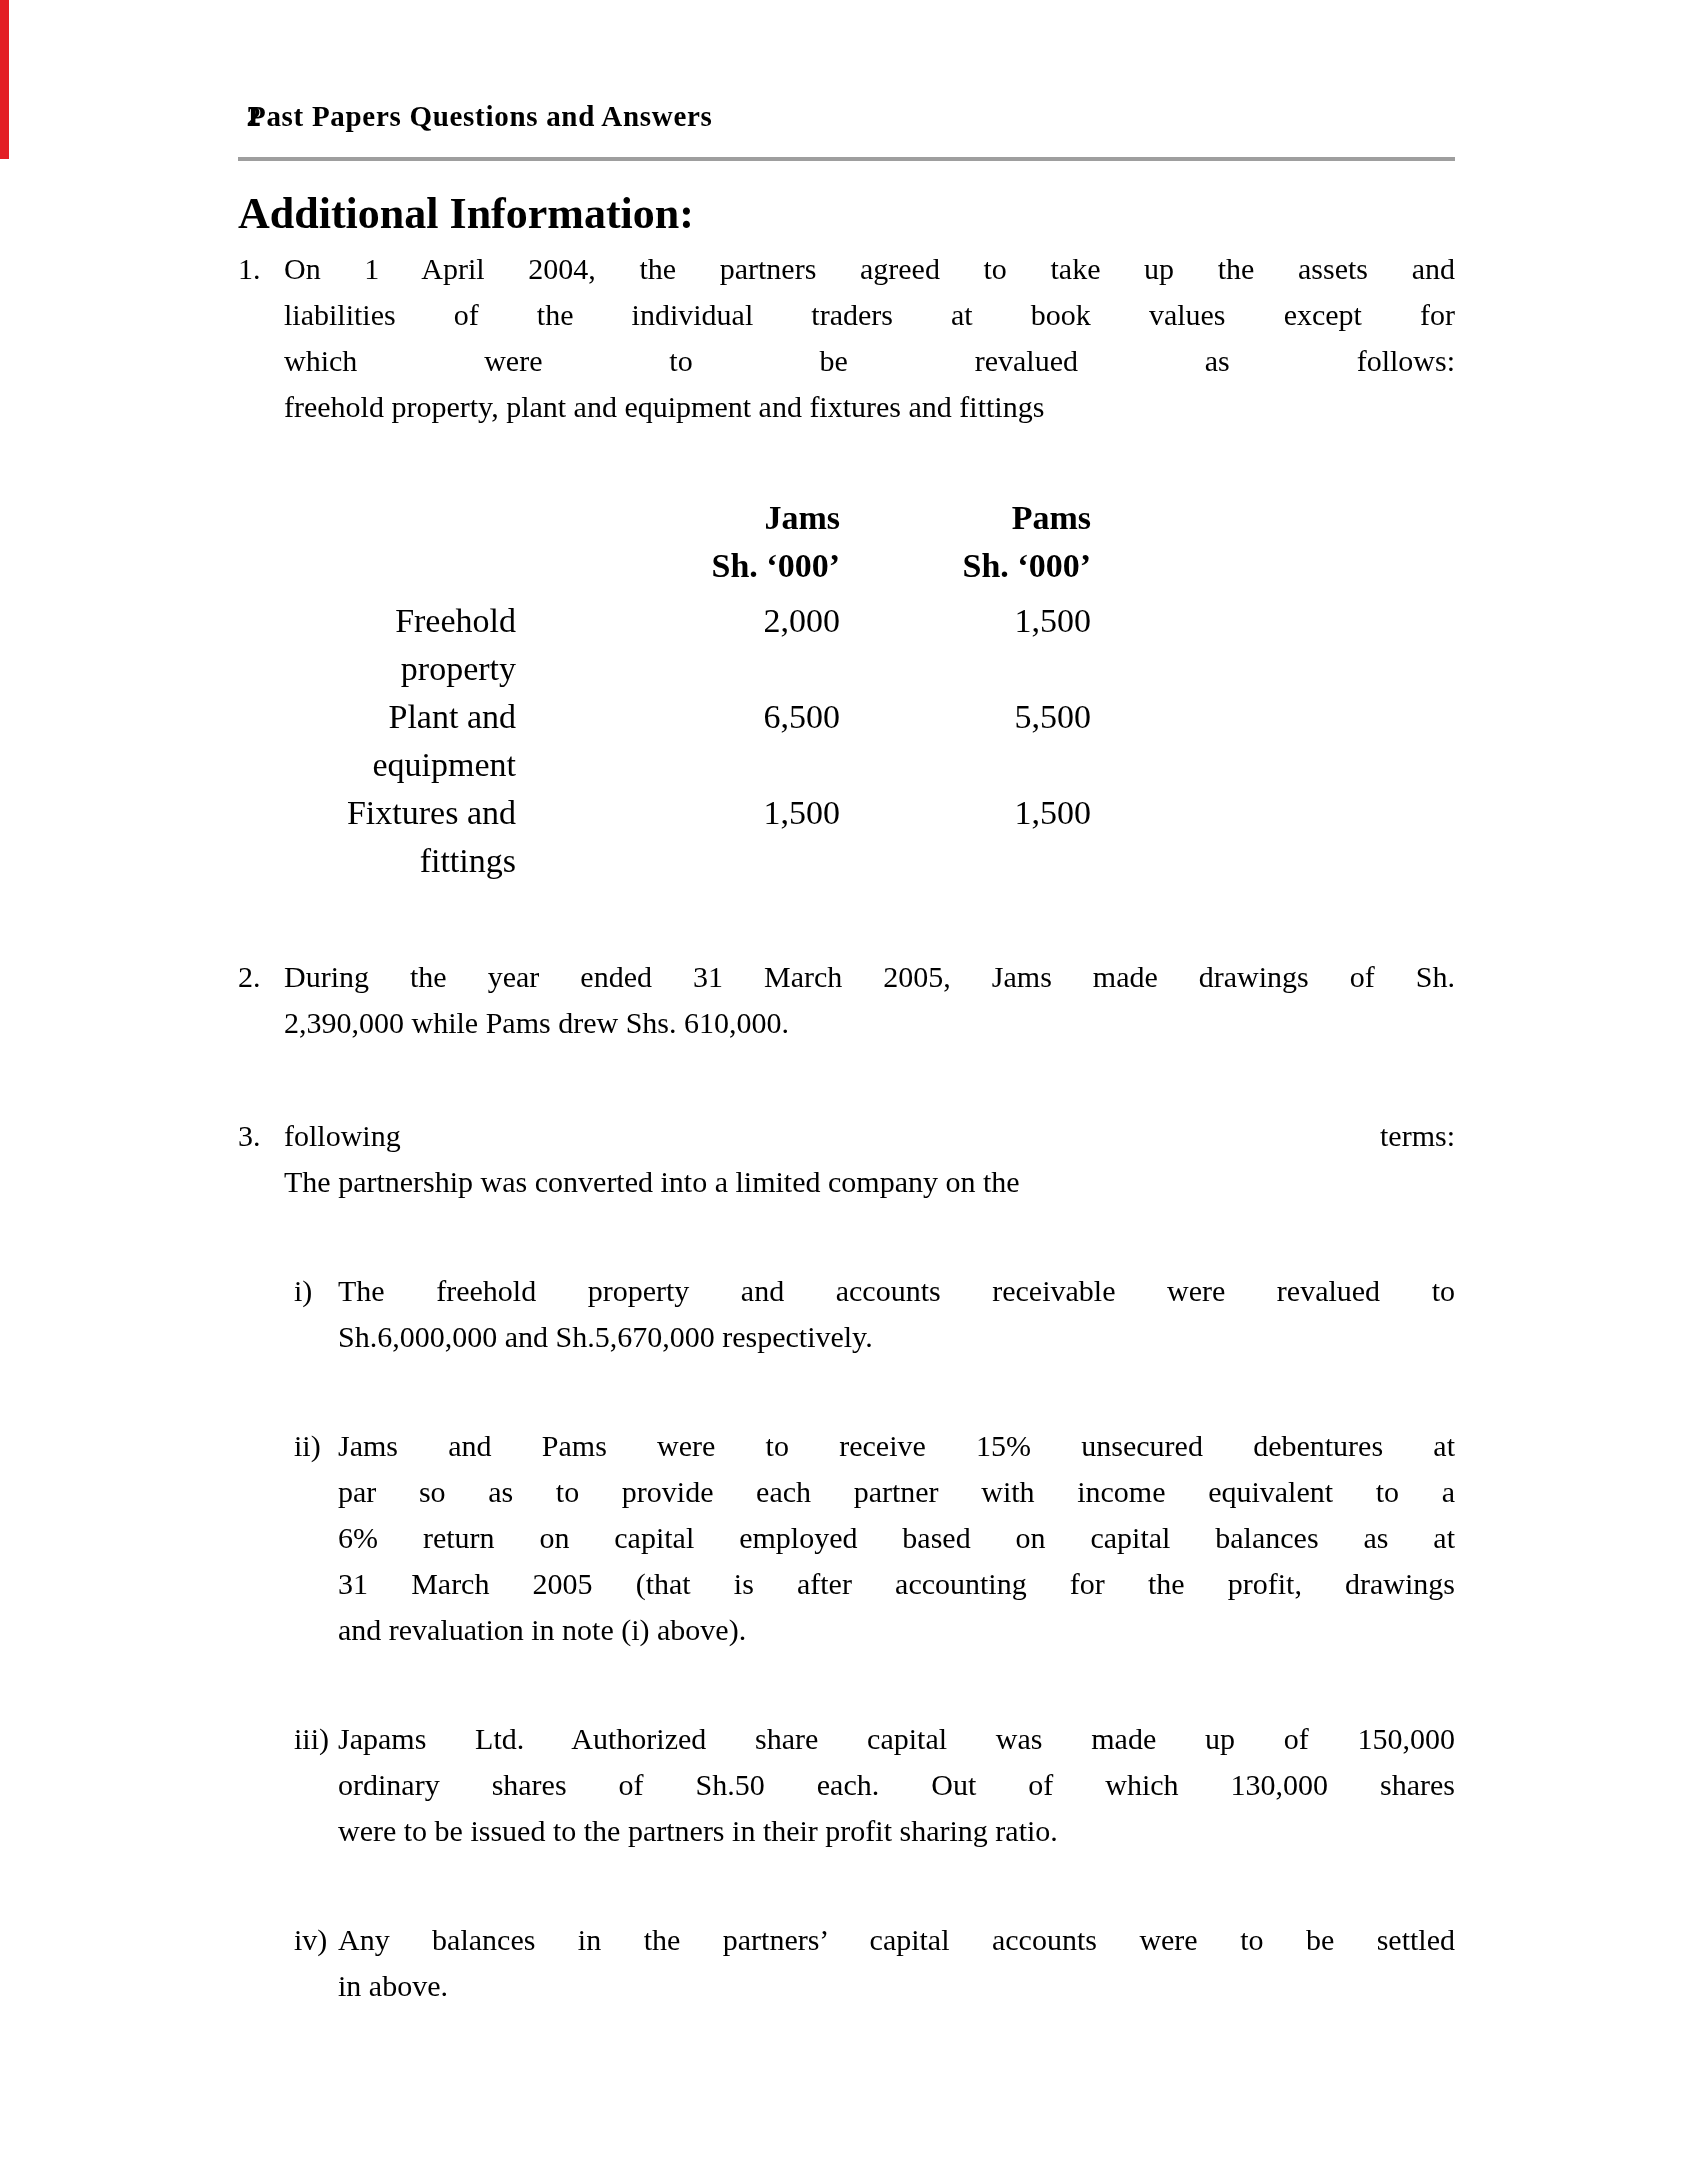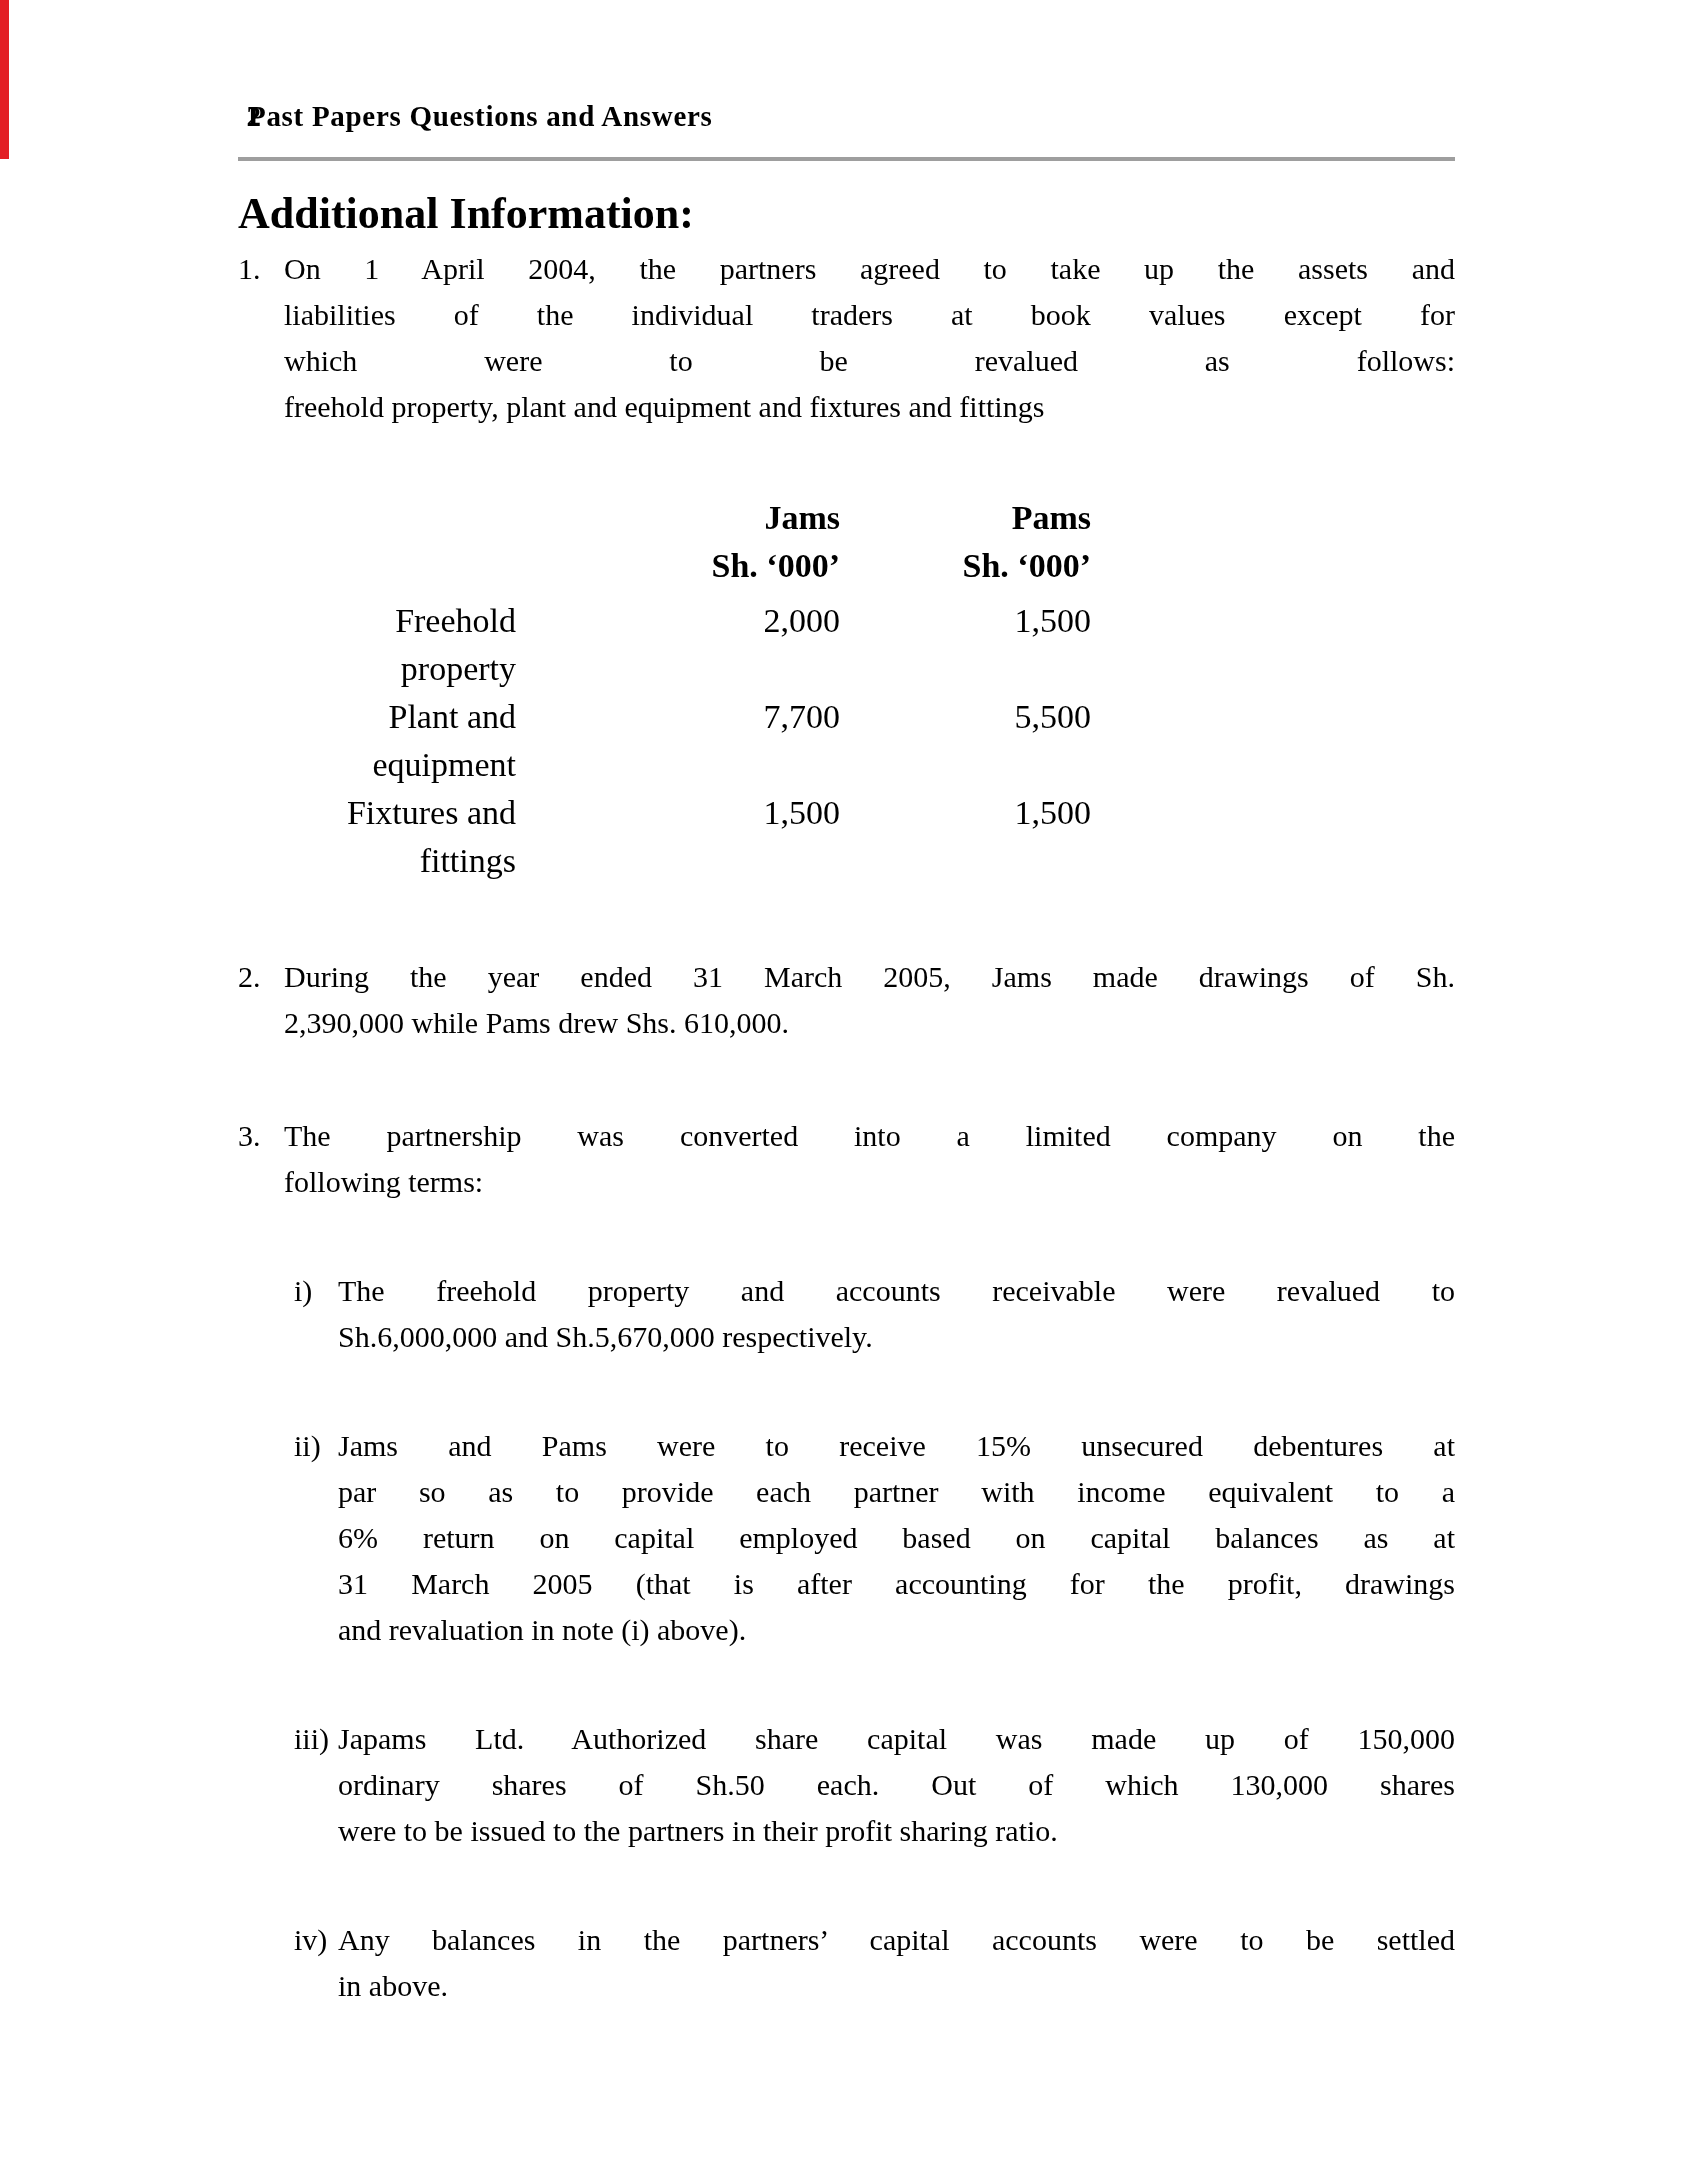--- a/index.html
+++ b/index.html
@@ -105,21 +105,21 @@
       <div class="c2">Sh. ‘000’</div>
       <div class="c3">Sh. ‘000’</div>
     </div>
     <div class="trow first-data">
       <div class="c1">Freehold property</div>
       <div class="c2">2,000</div>
       <div class="c3">1,500</div>
     </div>
     <div class="trow">
       <div class="c1">Plant and equipment</div>
-      <div class="c2">7,700</div>
+      <div class="c2">6,500</div>
       <div class="c3">5,500</div>
     </div>
     <div class="trow">
       <div class="c1">Fixtures and fittings</div>
       <div class="c2">1,500</div>
       <div class="c3">1,500</div>
     </div>
   </div>
 
   <div class="body-text item">
@@ -128,22 +128,22 @@
         <div>During the year ended 31 March 2005, Jams made drawings of Sh.</div>
         <div>2,390,000 while Pams drew Shs. 610,000.</div>
       </div>
   </div>
 
   <div class="spacer-md"></div>
 
   <div class="body-text item">
     <div class="marker">3.</div>
     <div class="lines">
+        <div>following terms:</div>
         <div>The partnership was converted into a limited company on the</div>
-        <div>following terms:</div>
       </div>
   </div>
 
   <div class="sub-items body-text">
     <div class="sub">
       <div class="marker">i)</div>
       <div class="lines">
           <div>The freehold property and accounts receivable were revalued to</div>
           <div>Sh.6,000,000 and Sh.5,670,000 respectively.</div>
         </div>

